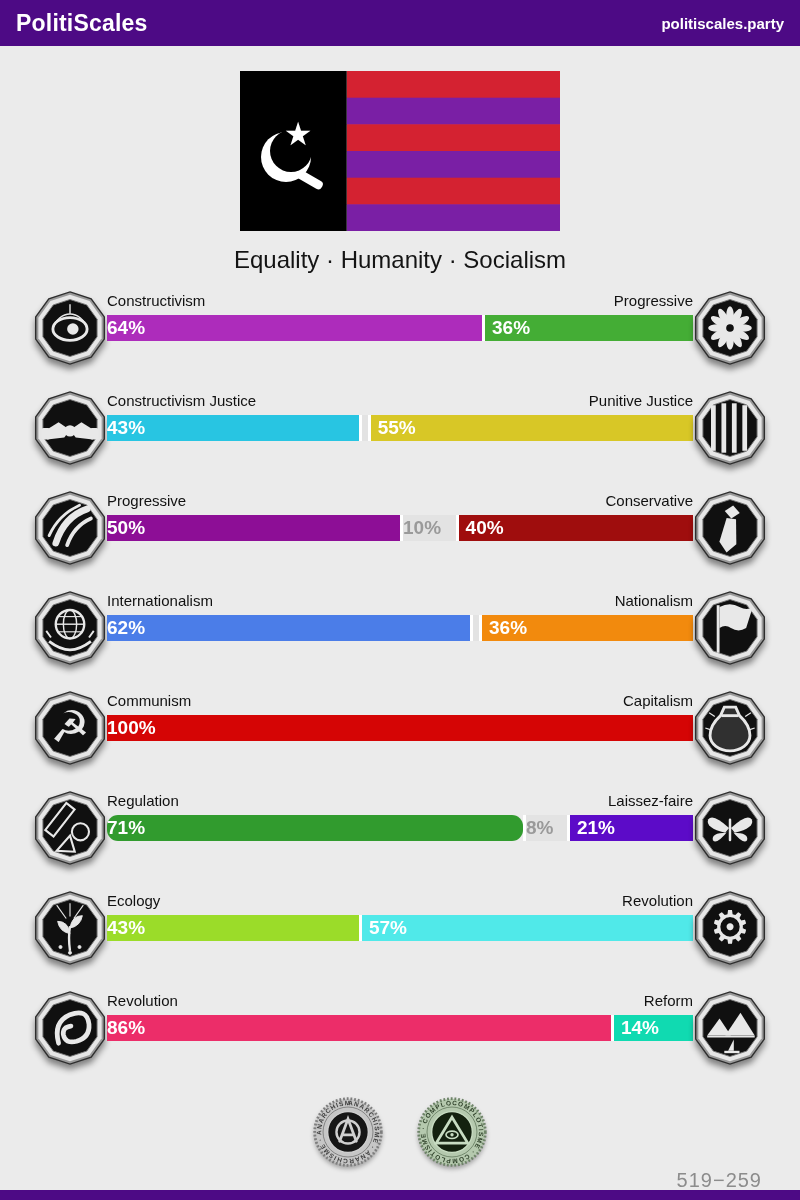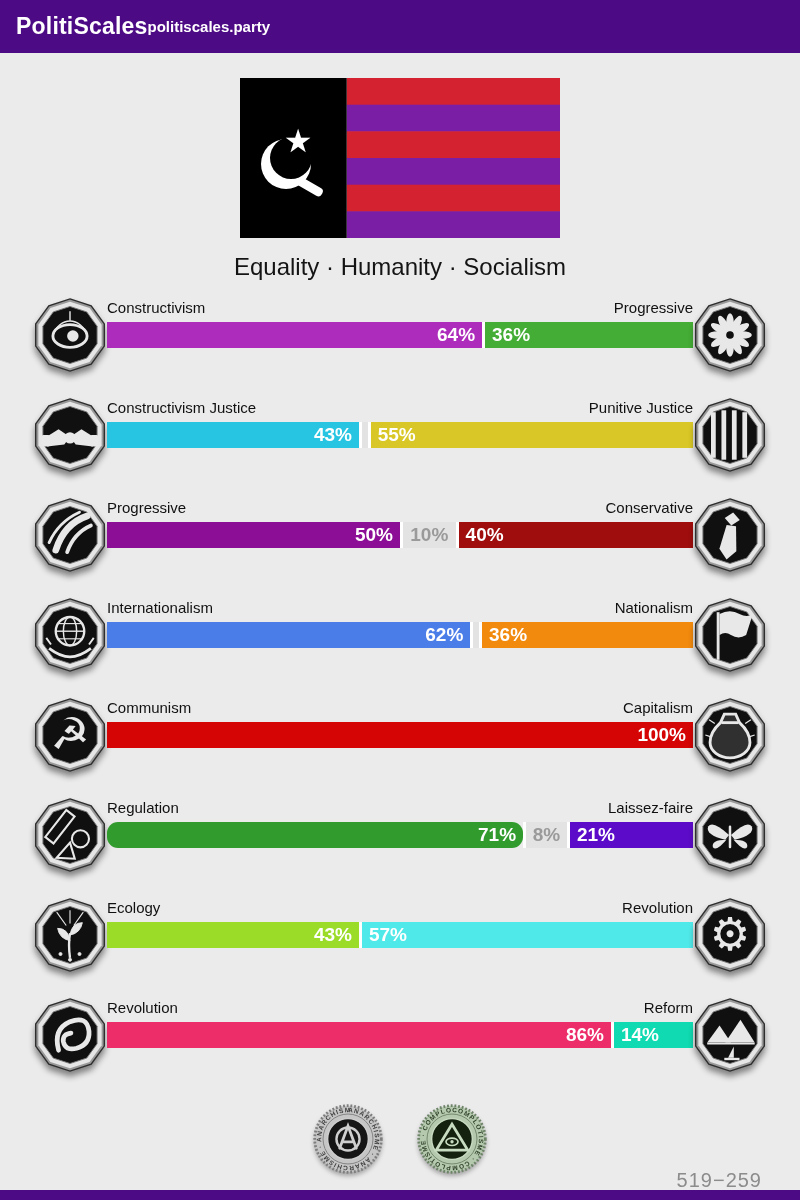--- a/index.html
+++ b/index.html
@@ -2,42 +2,42 @@
 <html><head>
 <meta charset="utf-8">
 <style>
   html,body{margin:0;padding:0;}
   body{
     width:800px;height:1200px;position:relative;overflow:hidden;
     background:#ebebeb;
     font-family:"Liberation Sans",sans-serif;
   }
   
-  .hdr{height:53px;background:#4d0a85;display:flex;justify-content:flex-start;
+  .hdr{height:46px;background:#4d0a85;display:flex;justify-content:space-between;
        align-items:center;padding:0 16px;box-sizing:border-box;}
   .hdr .title{color:#fff;font-size:23px;font-weight:bold;letter-spacing:.2px;}
   .hdr .site{color:#fff;font-size:15px;font-weight:bold;cursor:pointer;}
   
   .flagwrap{display:flex;justify-content:center;margin-top:25px;height:160px;}
   .flagwrap svg{display:block;}
   
   .motto{margin:0;height:58px;line-height:58px;text-align:center;
          font-size:24px;font-weight:400;color:#141414;}
   
   .axes{padding:0 32px;}
   .row{position:relative;height:100px;}
   .lblL,.lblR{position:absolute;top:3px;font-size:15px;color:#111;}
   .lblL{left:75px;}
   .lblR{right:75px;}
   .bar{position:absolute;left:75px;right:75px;top:26px;height:26px;display:flex;}
   .seg{height:100%;box-sizing:border-box;display:flex;align-items:center;overflow:hidden;}
   .seg span{font-size:19px;font-weight:bold;color:#fff;white-space:nowrap;}
-  .segL{justify-content:flex-end;padding-right:7px;padding-left:36px;}
+  .segL{justify-content:flex-start;padding-right:7px;}
   .segR{justify-content:flex-start;padding-left:7px;border-left:3px solid #fff;}
-  .segN{justify-content:center;background:#e3e3e3;
+  .segN{background:#e3e3e3;
         border-left:3px solid #fff;border-right:3px solid #fff;}
   .segN span{color:#9a9a9a;}
   .badge{position:absolute;top:1px;width:76px;height:76px;}
   .badge.left{left:0;}
   .badge.right{right:0;}
   .badge svg{filter:drop-shadow(0 5px 3px rgba(0,0,0,.45));}
   
   .coins{display:flex;justify-content:center;gap:30px;margin-top:6px;height:74px;}
   .coin{width:74px;height:74px;}
   .coin svg{filter:drop-shadow(0 3px 2px rgba(0,0,0,.3));}

